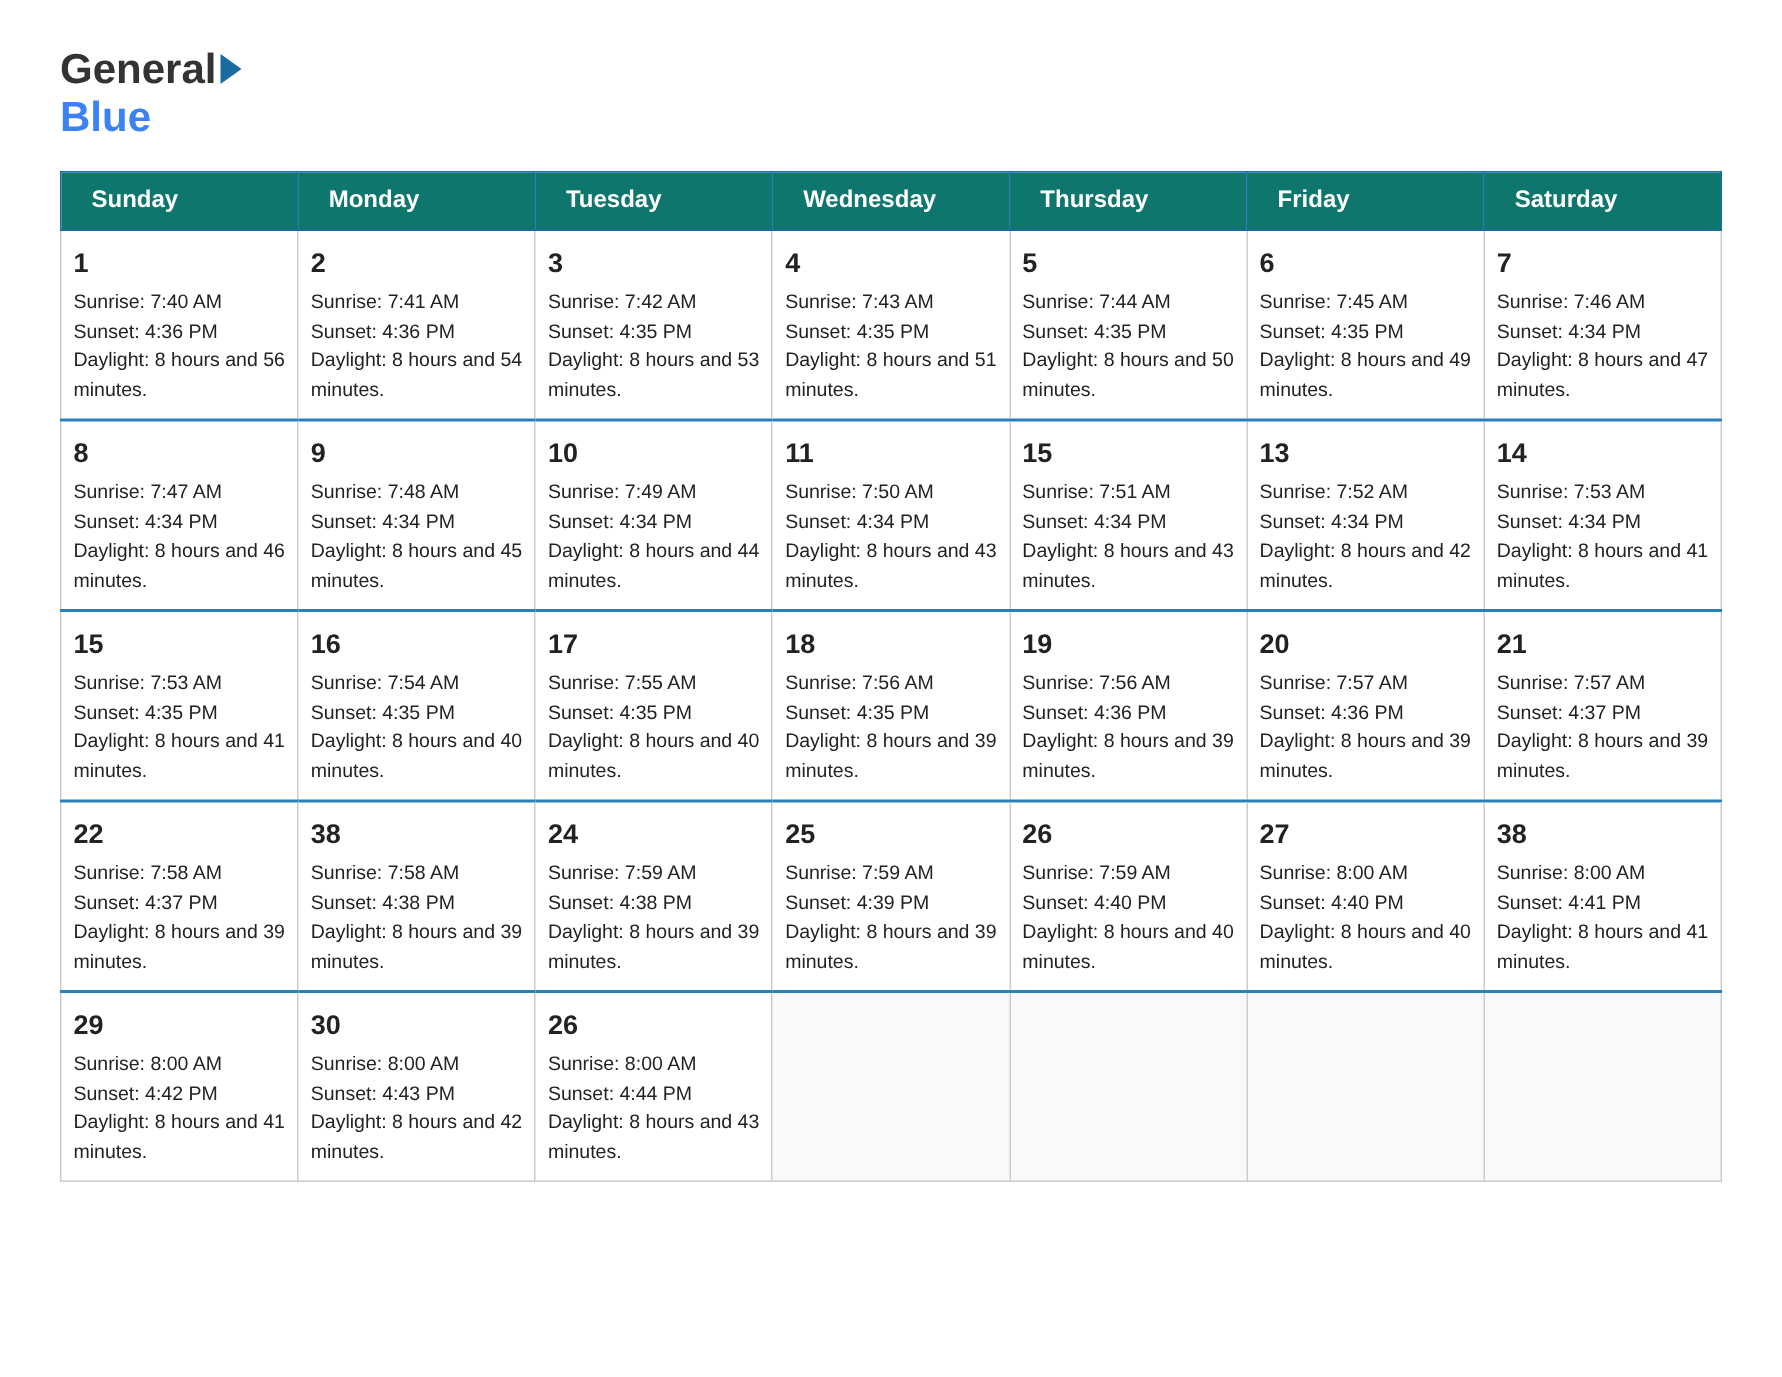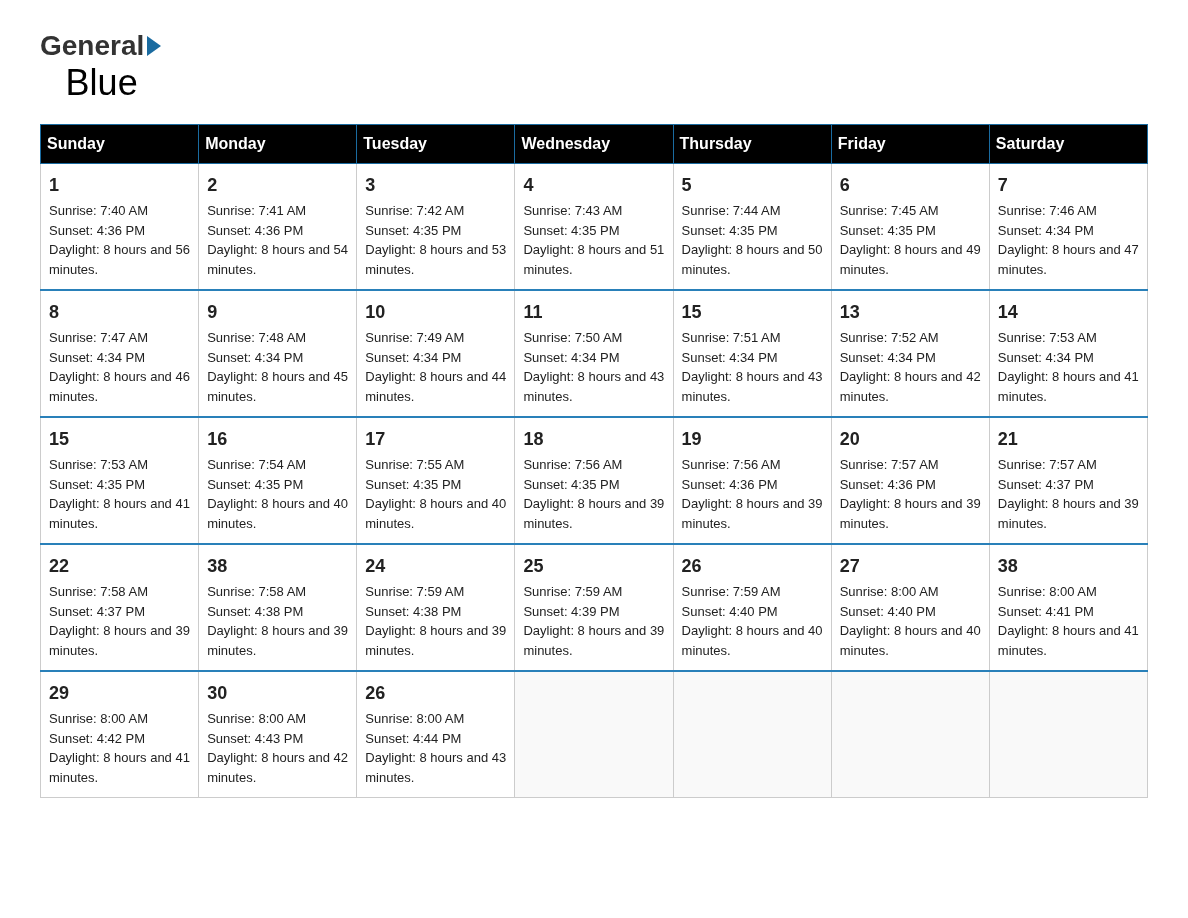--- a/index.html
+++ b/index.html
@@ -12,67 +12,67 @@
     }
     .header {
       display: flex;
       justify-content: space-between;
       align-items: flex-start;
       margin-bottom: 20px;
     }
     .logo {
       display: flex;
       flex-direction: column;
-      align-items: center;
+      align-items: flex-start;
     }
     .logo-text {
       display: flex;
       align-items: center;
       font-size: 28px;
       font-weight: bold;
       color: #333;
     }
     .logo-general { color: #333; }
     .logo-arrow {
       display: inline-block;
       width: 0;
       height: 0;
       border-left: 14px solid #1a6ba0;
       border-top: 10px solid transparent;
       border-bottom: 10px solid transparent;
       margin-left: 3px;
       margin-right: 2px;
       vertical-align: middle;
     }
-    .logo-blue { color: #000000; font-size: 36px; font-weight: normal; }
+    .logo-blue { color: #3b82f6; font-size: 28px; font-weight: bold; }
     .title-section {
       text-align: right;
     }
     .month-title {
       font-size: 52px;
       font-weight: bold;
       color: #222;
       line-height: 1.1;
     }
     .location {
       font-size: 22px;
       color: #444;
       margin-top: 4px;
     }
     table {
       width: 100%;
       border-collapse: collapse;
       table-layout: fixed;
     }
     thead tr th {
-      background-color: #000000;
+      background-color: #0f766e;
       color: #fff;
       font-size: 16px;
       font-weight: bold;
-      padding: 10px 6px;
+      padding: 10px 20px;
       text-align: left;
       border: 1px solid #1a6ba0;
     }
     tbody tr td {
       vertical-align: top;
       padding: 8px 8px 10px 8px;
       border: 1px solid #ccc;
       font-size: 13px;
       color: #222;
       line-height: 1.5;

